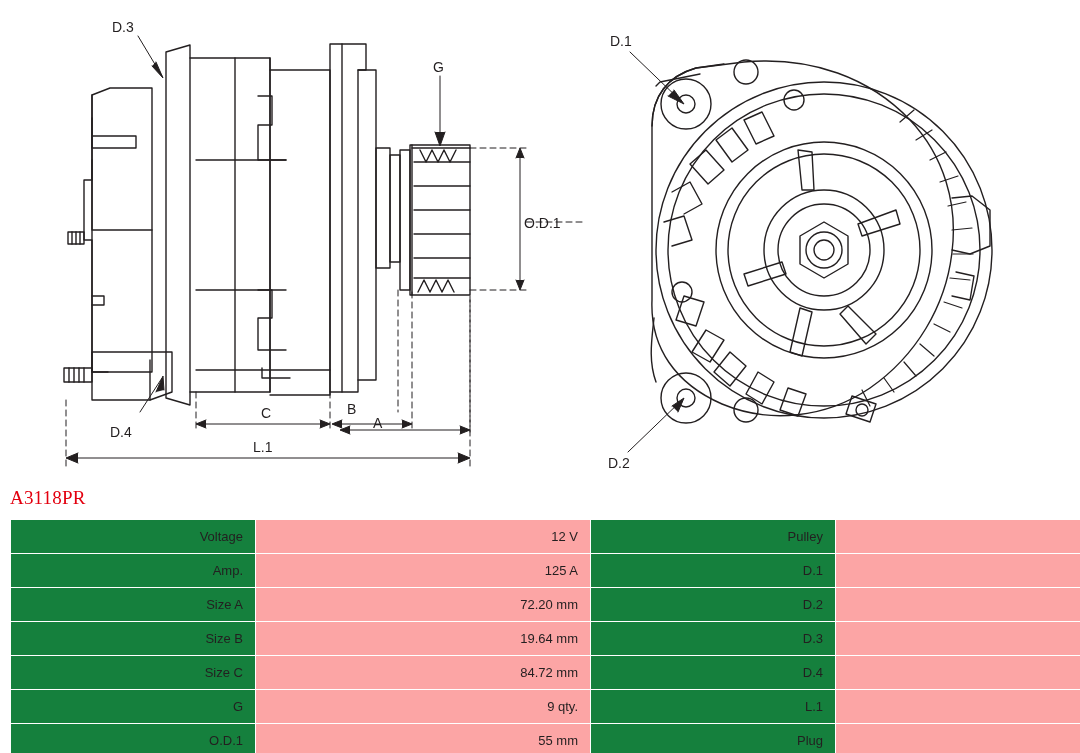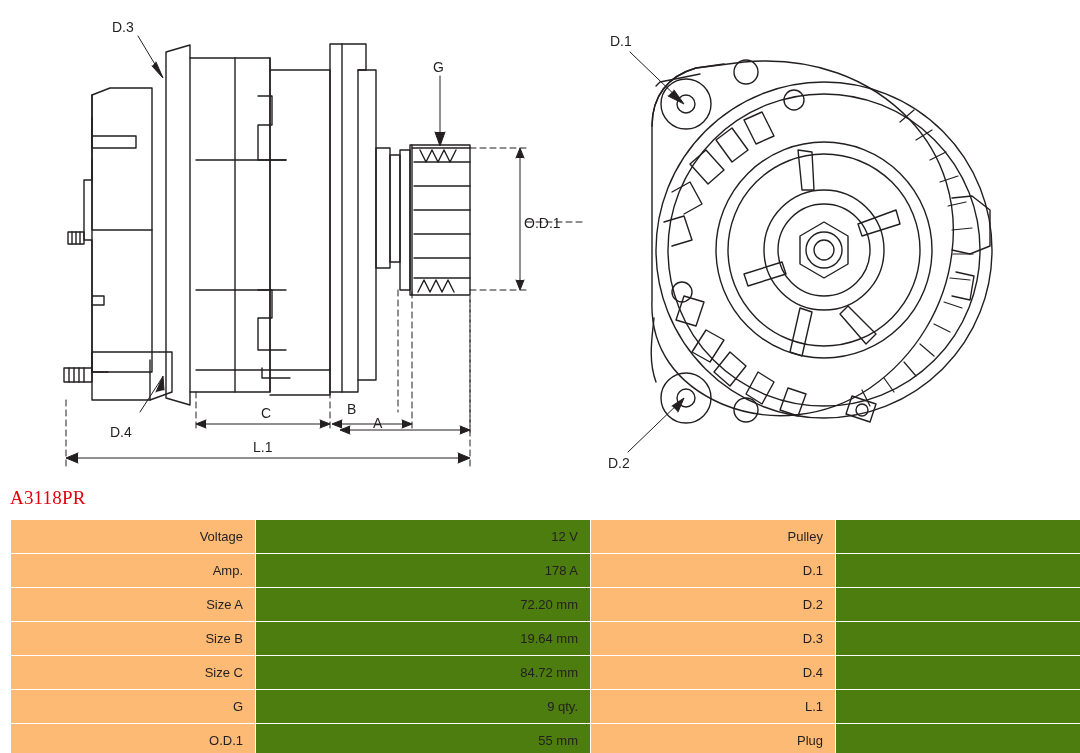--- a/index.html
+++ b/index.html
@@ -45,27 +45,27 @@
     table-layout: fixed;
   }
   .spec-table td {
     height: 33px;
     border: 1px solid #ffffff;
     font-size: 13px;
     padding: 0 12px;
     vertical-align: middle;
   }
   .spec-table td.label {
-    background: #fdba74;
+    background: #15803d;
     text-align: right;
     color: #231f20;
     width: 220px;
   }
   .spec-table td.value {
-    background: #4d7c0f;
+    background: #fca5a5;
     text-align: right;
     color: #231f20;
     width: 310px;
   }
   text {
     font-family: "Liberation Sans", sans-serif;
   }
 </style>
 </head>
 <body>
@@ -269,21 +269,21 @@
   <table class="spec-table">
     <tbody>
       <tr>
         <td class="label">Voltage</td>
         <td class="value">12 V</td>
         <td class="label">Pulley</td>
         <td class="value">AFP</td>
       </tr>
       <tr>
         <td class="label">Amp.</td>
-        <td class="value">178 A</td>
+        <td class="value">125 A</td>
         <td class="label">D.1</td>
         <td class="value">8.50 mm</td>
       </tr>
       <tr>
         <td class="label">Size A</td>
         <td class="value">72.20 mm</td>
         <td class="label">D.2</td>
         <td class="value">8.50 mm</td>
       </tr>
       <tr>

